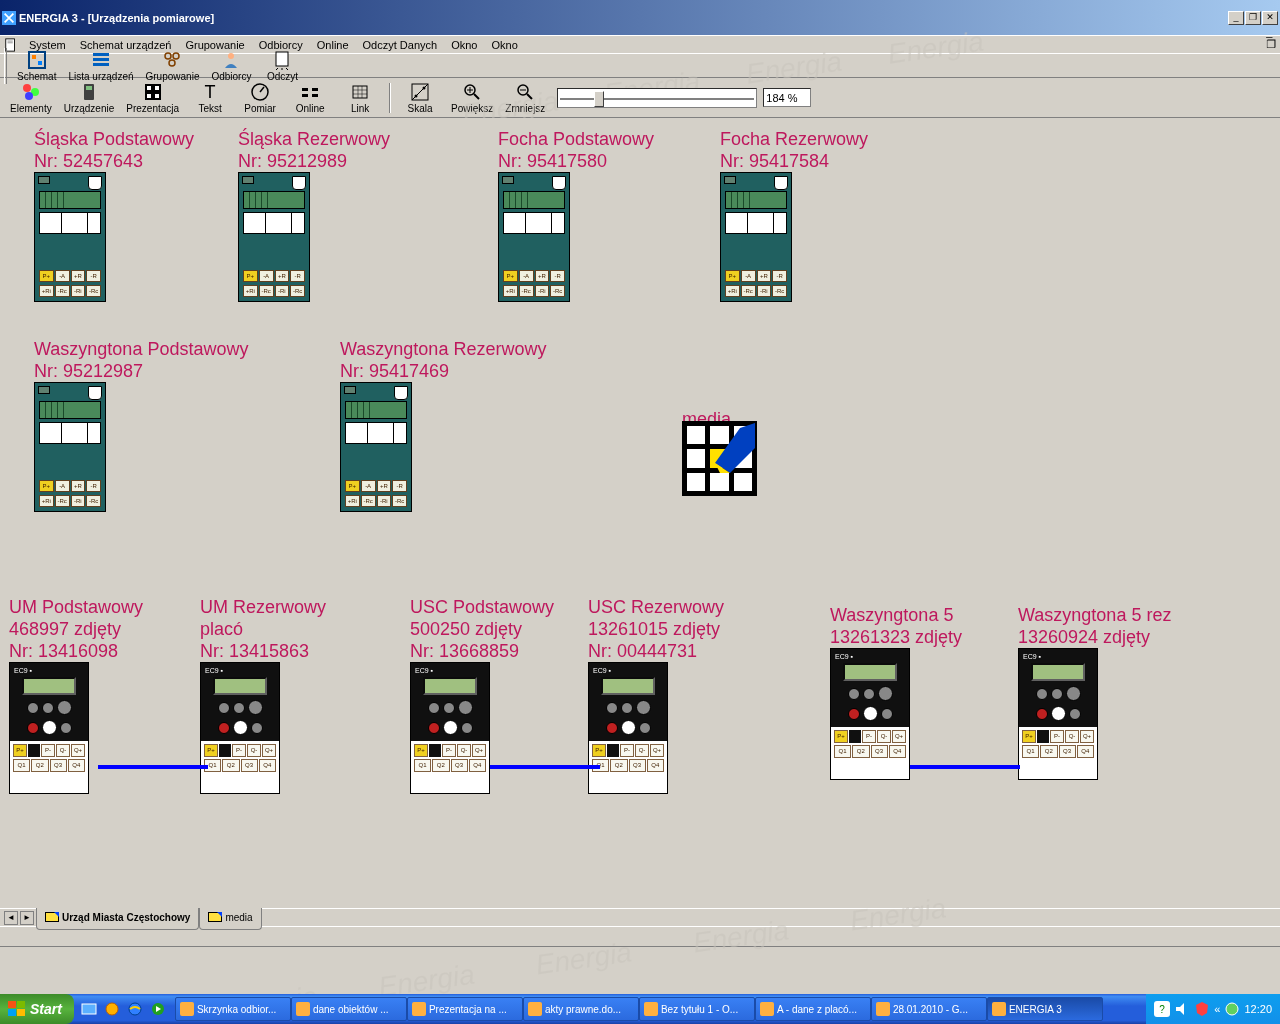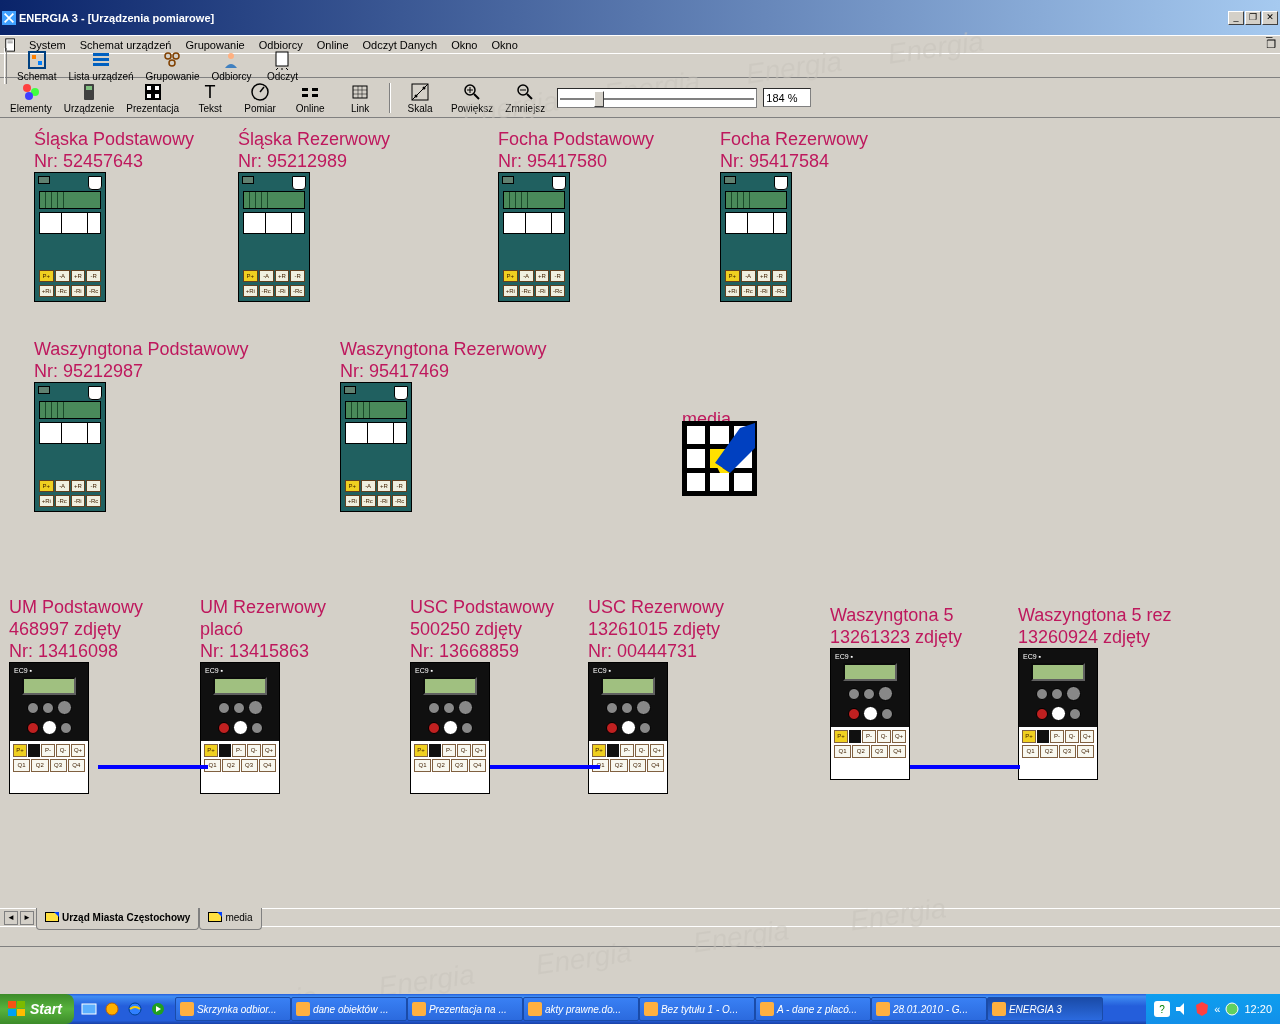--- a/index.html
+++ b/index.html
@@ -74,21 +74,21 @@
 .doc-arrow { width: 14px; height: 14px; border: 1px solid #808080; background: #d4d0c8; font-size: 8px; text-align: center; line-height: 12px; margin-right: 2px; }
 .tab-icn { width: 14px; height: 10px; background: #ffe040; border: 1px solid #000; position: relative; }
 .tab-icn::after { content: ""; position: absolute; right: -1px; top: -1px; width: 0; height: 0; border-left: 5px solid transparent; border-top: 5px solid #0040ff; }
 
 .statusbar { height: 20px; background: #d4d0c8; border-top: 1px solid #fff; }
 
 .taskbar { position: absolute; bottom: 0; left: 0; right: 0; height: 30px; background: linear-gradient(to bottom, #245edb 0%, #3f8cf3 8%, #245edb 40%, #245edb 88%, #1941a5 100%); display: flex; align-items: center; }
 .startbtn { height: 30px; padding: 0 12px 0 8px; background: linear-gradient(to bottom, #3c8b29 0%, #57b33d 50%, #3c8b29 100%); color: white; font-weight: bold; font-style: italic; font-size: 14px; display: flex; align-items: center; border-radius: 0 8px 8px 0; cursor: pointer; gap: 4px; }
 .ql { display: flex; padding: 0 4px; gap: 1px; }
 .ql .qi { width: 22px; height: 22px; display: flex; align-items: center; justify-content: center; cursor: pointer; }
-.tasks { display: flex; flex: 1; gap: 0; padding: 0 2px; overflow: hidden; font-style: italic; }
+.tasks { display: flex; flex: 1; gap: 0; padding: 0 2px; overflow: hidden; }
 .task { height: 24px; background: linear-gradient(to bottom, #3980f4 0%, #2b6ade 100%); border: 1px solid #1a4ba8; color: white; font-size: 10px; padding: 0 4px; display: flex; align-items: center; gap: 3px; cursor: pointer; border-radius: 2px; margin: 3px 0; white-space: nowrap; overflow: hidden; width: 116px; }
 .task.active { background: linear-gradient(to bottom, #1a4ba8 0%, #2b6ade 100%); }
 .tray { height: 30px; background: linear-gradient(to bottom, #0d9eef 0%, #1290e9 100%); display: flex; align-items: center; padding: 0 8px; gap: 4px; color: white; font-size: 11px; }
 .tray .ti { width: 16px; height: 16px; }
 
 .watermark { position: absolute; font-size: 28px; color: #c8c4bc; font-style: italic; pointer-events: none; transform: rotate(-8deg); white-space: nowrap; opacity: 0.5; }
 
 svg { display: block; }
 </style>
 </head>

